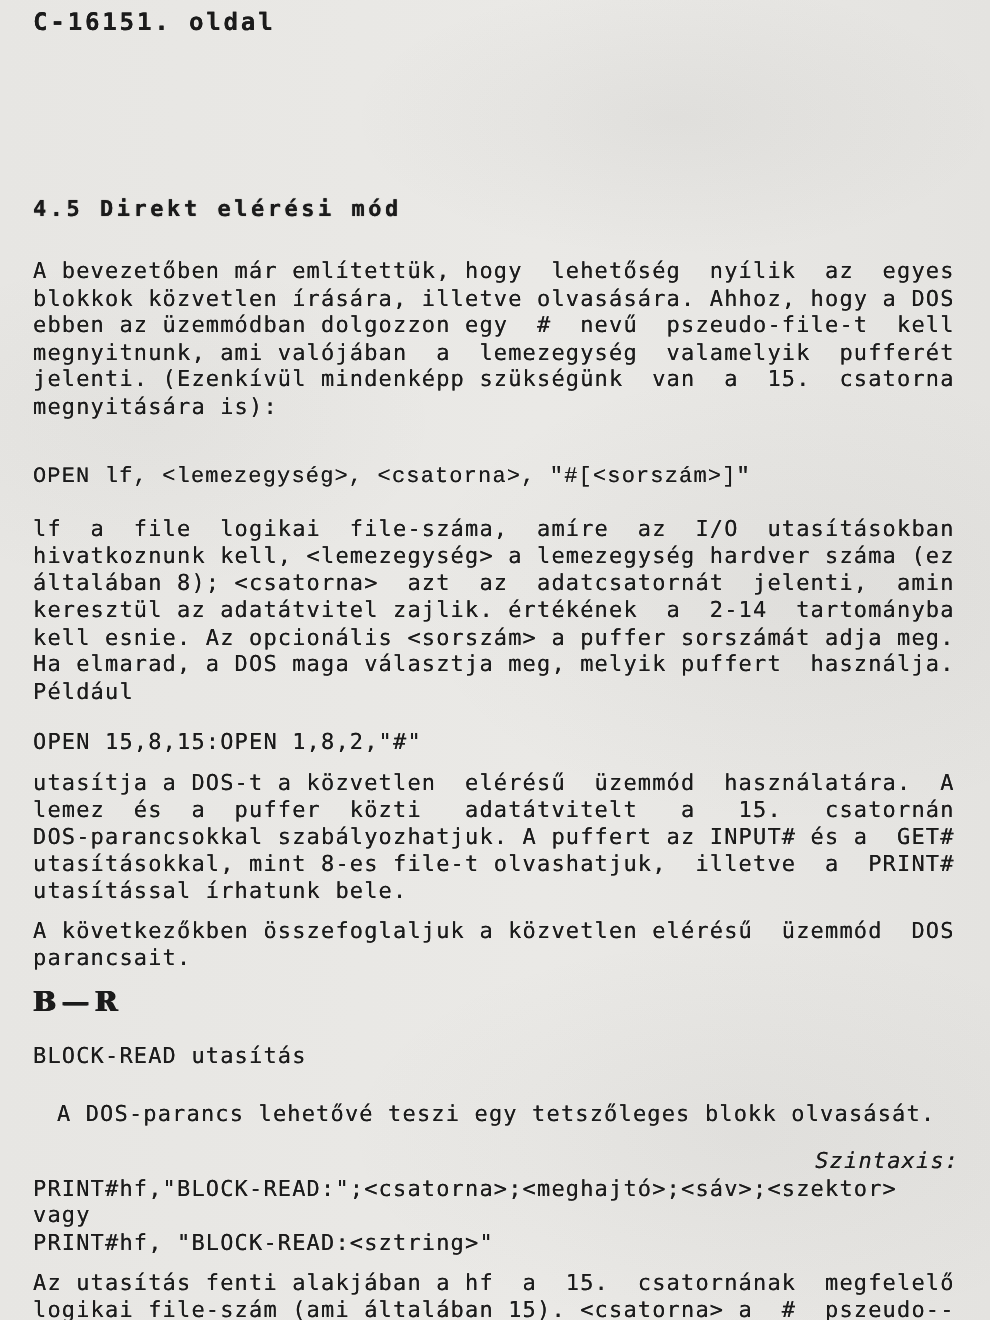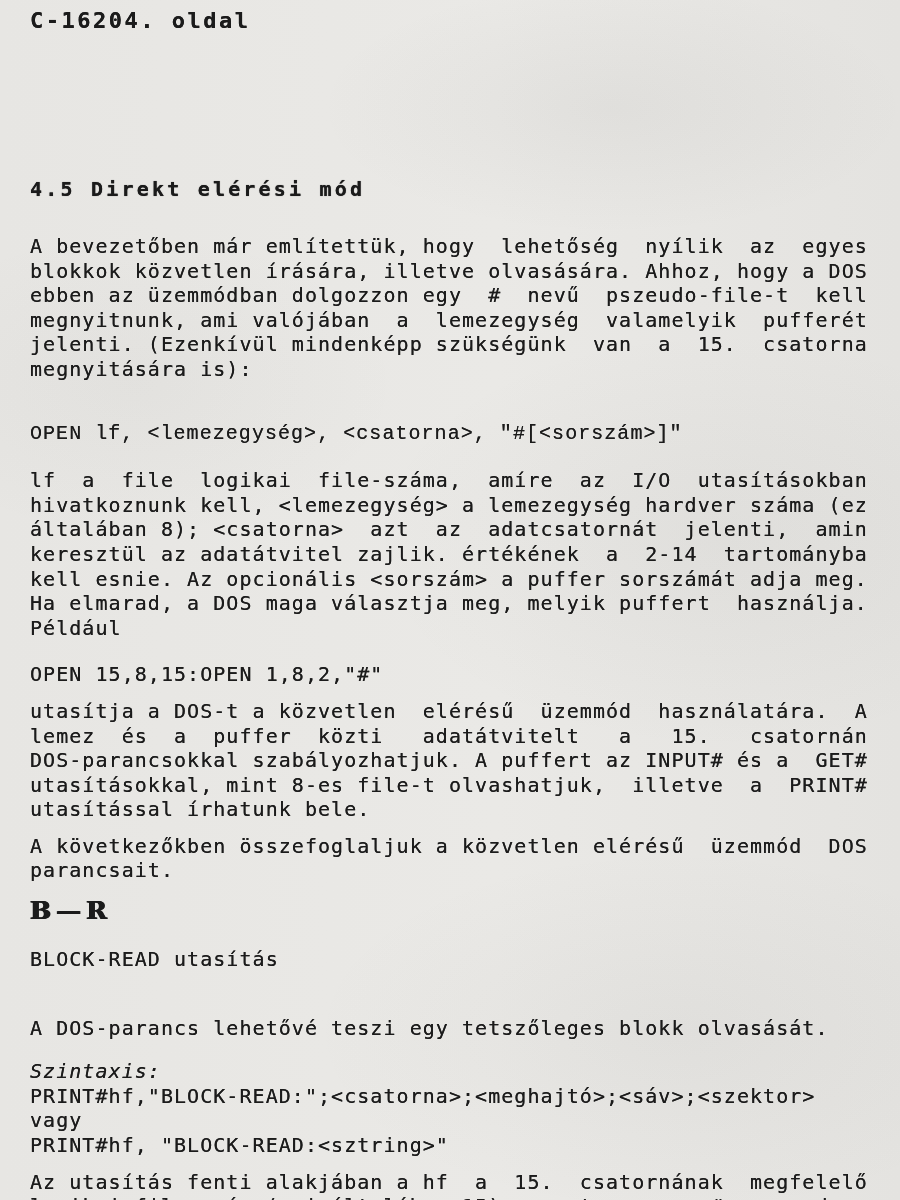--- a/index.html
+++ b/index.html
@@ -53,33 +53,33 @@
   .gap-line { margin-top: 40px; font-family: Liberation Mono, monospace; }
   .br-heading {
     margin-top: 14px;
     font-family: "DejaVu Serif", "Liberation Serif", serif;
     font-size: 25px;
     font-weight: bold;
     letter-spacing: 5px;
     line-height: 28px;
     text-shadow: 0.7px 0 0 #1b1b1b, -0.7px 0 0 #1b1b1b;
   }
-  .syntax-label { font-style: italic; }
-  .p5  { margin-top: 44px; }
+  .syntax-label { font-style: italic; text-align: right; }
+  .p5  { margin-top: 28px; text-align: center; }
   .syn { margin-top: 19px; }
   .p6  { margin-top: 12px; }
 </style>
 </head>
 <body>
 
 <div class="page">
 
   <div class="header">
     <span>C-16</span>
-    <span>204. oldal</span>
+    <span>151. oldal</span>
   </div>
 
   <h1 class="section-heading">4.5 Direkt elérési mód</h1>
 
   <p class="para gap-lg">A bevezetőben már említettük, hogy  lehetőség  nyílik  az  egyes
 blokkok közvetlen írására, illetve olvasására. Ahhoz, hogy a DOS
 ebben az üzemmódban dolgozzon egy  #  nevű  pszeudo-file-t  kell
 megnyitnunk, ami valójában  a  lemezegység  valamelyik  pufferét
 jelenti. (Ezenkívül mindenképp szükségünk  van  a  15.  csatorna
 megnyitására is):</p>

